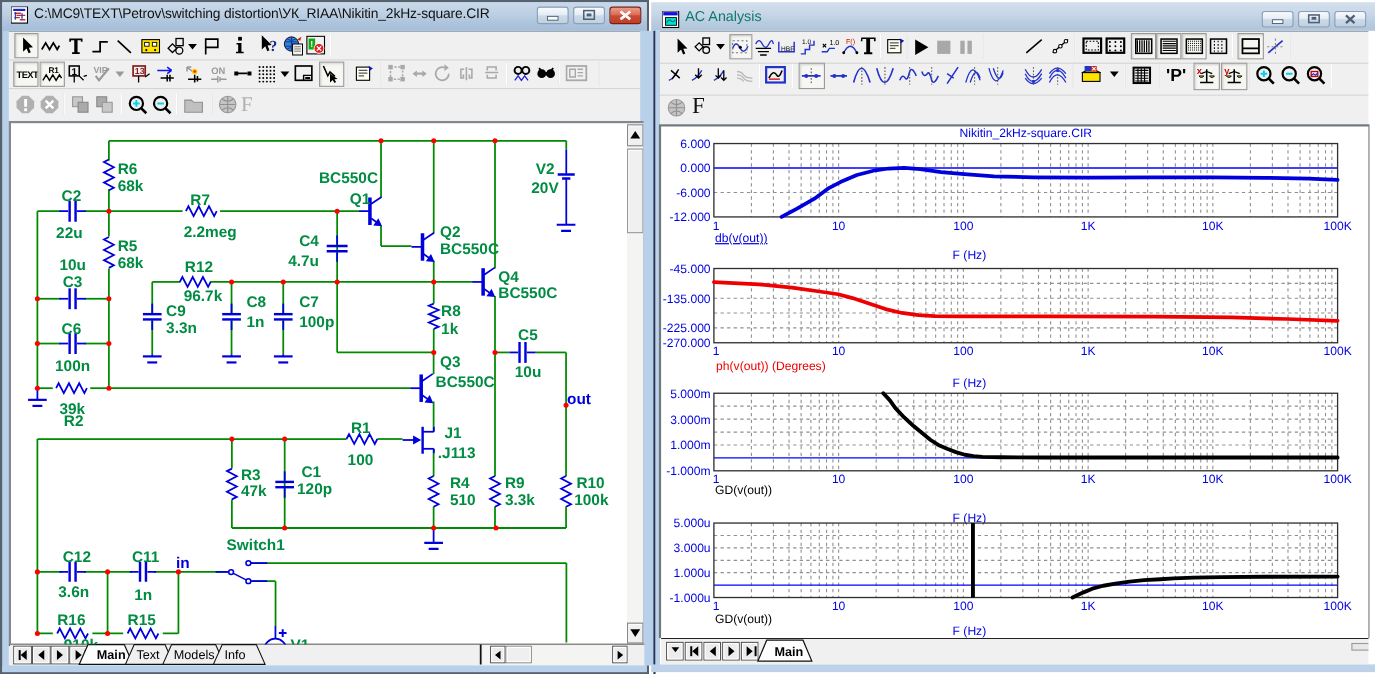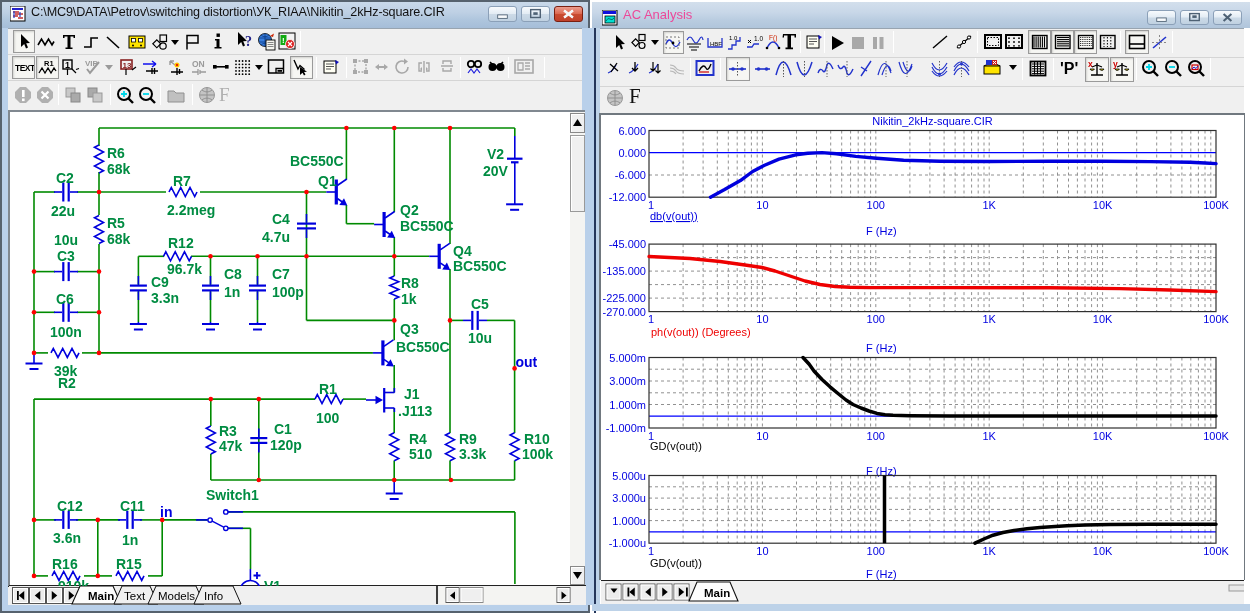--- a/index.html
+++ b/index.html
@@ -14,21 +14,21 @@
 <body>
 
 <div id="lwin"></div>
 <div class="abs" style="left:2px;top:2px;width:586px;height:26px;background:linear-gradient(180deg,#c9d9ea 0%,#bed0e4 40%,#aec5dd 70%,#a5bdd8 100%)"></div>
 <svg class="abs" style="left:10px;top:6px" width="16" height="16" viewBox="0 0 16 16">
     <rect x="0" y="0" width="15" height="15" fill="#fff" stroke="#000"></rect>
     <rect x="2" y="2" width="11" height="2" fill="#2222cc"></rect>
     <path d="M3 6 h6 M5 8 h8 M3 10 h5 M8 12 h5" stroke="#c03030" stroke-width="1.3" fill="none"></path>
     <path d="M4 5 v7 M10 6 v5" stroke="#2244cc" stroke-width="1.2"></path>
   </svg>
-<div class="abs" style="left:31px;top:5px;font-size:12.6px;letter-spacing:-0.15px;color:#111;white-space:nowrap">C:\MC9\DATA\Petrov\switching distortion\УК_RIAA\Nikitin_2kHz-square.CIR</div>
+<div class="abs" style="left:31px;top:5px;font-size:12.6px;letter-spacing:-0.15px;color:#111;white-space:nowrap">C:\MC9\TEXT\Petrov\switching distortion\УК_RIAA\Nikitin_2kHz-square.CIR</div>
 <div class="tbtn" style="left:488px;top:6px">
     <svg class="glyph" viewBox="0 0 29 16">
       <rect x="9" y="9" width="11" height="4" fill="#f8fafc" stroke="#4e6174" stroke-width="1"></rect>
     </svg>
   </div>
 <div class="tbtn" style="left:521px;top:6px">
     <svg class="glyph" viewBox="0 0 29 16">
       <rect x="9" y="3" width="11" height="9" fill="none" stroke="#4e6174" stroke-width="1.6"></rect>
       <rect x="12" y="6" width="5" height="3" fill="#4e6174"></rect>
     </svg>
@@ -61,21 +61,21 @@
 <div class="abs" style="left:8px;top:586px;width:577px;height:19px;background:#f0f0f0;border-top:1px solid #222"></div>
 <div class="abs" style="left:2px;top:605px;width:586px;height:6px;background:#b9d0ea"></div>
 
 <div class="abs" style="left:592px;top:2px;width:658px;height:26px;background:linear-gradient(180deg,#d3dfec 0%,#c8d7e8 40%,#b9cce0 70%,#b0c5db 100%)"></div>
 <svg class="abs" style="left:602px;top:10px" width="16" height="16" viewBox="0 0 16 16">
     <rect x="0" y="0" width="15" height="15" fill="#fff" stroke="#000"></rect>
     <rect x="1" y="1" width="13" height="3" fill="#1111dd"></rect>
     <rect x="3" y="6" width="10" height="7" fill="#00e0d0" stroke="#000" stroke-width="0.8"></rect>
     <path d="M4 11 Q6 7 8 9 T12 8" stroke="#007070" fill="none"></path>
   </svg>
-<div class="abs" style="left:623px;top:7px;font-size:13px;color:#ec4899;white-space:nowrap">AC Analysis</div>
+<div class="abs" style="left:623px;top:7px;font-size:13px;color:#0f766e;white-space:nowrap">AC Analysis</div>
 <div class="tbtn" style="left:1147px;top:10px;height:15px">
     <svg class="glyph" viewBox="0 0 29 15">
       <rect x="9" y="8" width="11" height="4" fill="#f8fafc" stroke="#4e6174" stroke-width="1"></rect>
     </svg>
   </div>
 <div class="tbtn" style="left:1180px;top:10px;height:15px">
     <svg class="glyph" viewBox="0 0 29 15">
       <rect x="9" y="3" width="11" height="8" fill="none" stroke="#4e6174" stroke-width="1.6"></rect>
       <rect x="12" y="5" width="5" height="3" fill="#4e6174"></rect>
     </svg>

